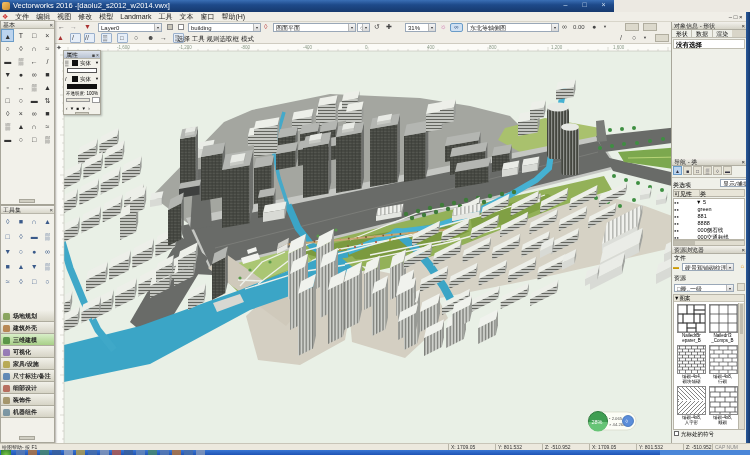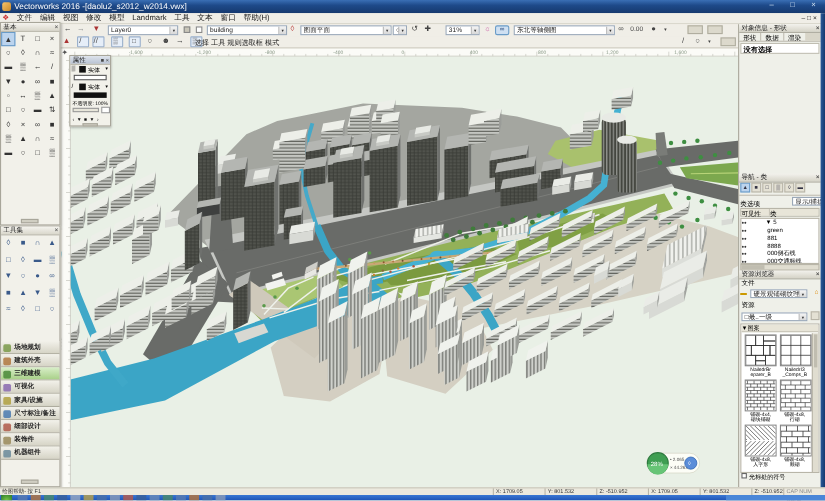--- a/index.html
+++ b/index.html
@@ -1,16 +1,16 @@
 <!DOCTYPE html>
 <html><head><meta charset="utf-8"><style>
 *{margin:0;padding:0;box-sizing:border-box}
 body{font-family:"Liberation Sans",sans-serif;width:750px;height:455px;overflow:hidden;position:relative;background:#ece9e2}
 .abs{position:absolute}
-.titlebar{left:0;top:0;width:750px;height:12px;background:linear-gradient(#3a6fb5,#1e4a8a 40%,#16396e);color:#fff;font-size:7.5px;line-height:11px;padding-left:13px;white-space:nowrap}
+.titlebar{left:0;top:0;width:614px;height:12px;background:linear-gradient(#3a6fb5,#1e4a8a 40%,#16396e);color:#fff;font-size:7.5px;line-height:11px;padding-left:13px;white-space:nowrap}
 .titlebar .ic{position:absolute;left:2px;top:2px;width:8px;height:8px;background:linear-gradient(135deg,#f7c36a,#c98a2a);border-radius:2px}
 .winbtn{position:absolute;top:0;width:17px;height:10px;color:#cfe0f2;font-size:7px;line-height:9px;text-align:center}
 .menubar{left:0;top:12px;width:750px;height:10px;background:#f0eee7;border-bottom:1px solid #d8d5ca;font-size:7px;line-height:10px;color:#222;white-space:nowrap}
 .menubar span{margin:0 3.5px}
 .toolbar1{left:0;top:22px;width:750px;height:11px;background:#f0eee7;font-size:6px}
 .toolbar2{left:0;top:33px;width:750px;height:11px;background:#f0eee7;border-bottom:1px solid #cfccc1;font-size:6px}
 .combo{position:absolute;height:9px;background:#fff;border:1px solid #9aa8b8;font-size:6px;line-height:8px;padding-left:2px;color:#222;overflow:hidden;white-space:nowrap}
 .combo i{position:absolute;right:0;top:0;width:7px;height:100%;background:linear-gradient(#f4f4f4,#d8d8d8);border-left:1px solid #b8b8b8;font-style:normal;font-size:3.5px;line-height:8px;text-align:center;color:#333}
 .tbtn{position:absolute;width:11px;height:10px;border:1px solid #9ab0cc;background:#e6eef8;border-radius:1px}
 .icg{position:absolute;font-size:7px;line-height:10px;color:#444}

